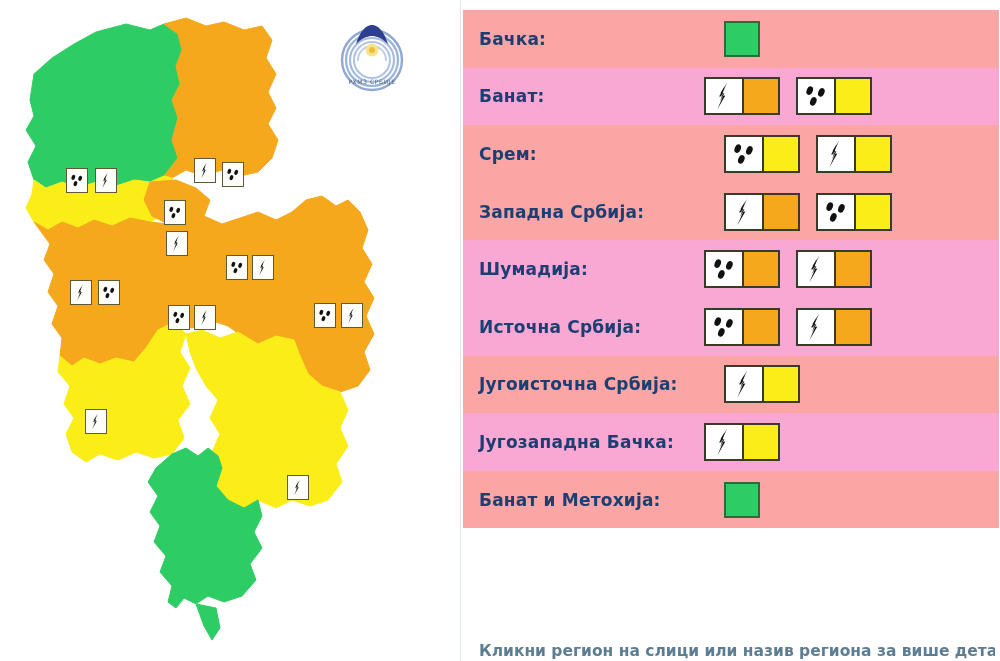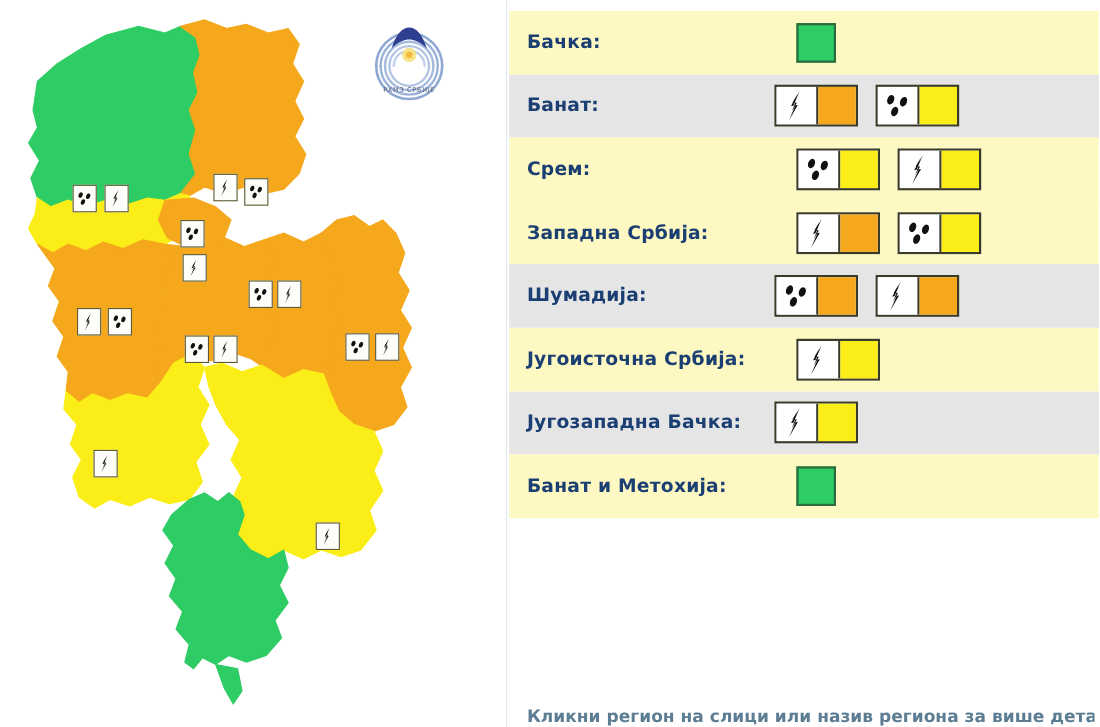--- a/index.html
+++ b/index.html
@@ -61,22 +61,22 @@
     left: 2px; top: 10px;
     width: 536px;
   }
   .row {
     display: flex;
     align-items: center;
     height: 57.6px;
     padding-left: 16px;
     box-sizing: border-box;
   }
-  .row.dark  { background: #fef9c3; gap: 20px; }
-  .row.light { background: #e5e5e5; }
+  .row.dark  { background: #fca5a5; gap: 20px; }
+  .row.light { background: #f9a8d4; }
 
   .row-label {
     color: #1b3f72;
     font-weight: bold;
     font-size: 17px;
     letter-spacing: 0.2px;
     width: 225px;
     flex: none;
     white-space: nowrap;
   }
@@ -426,20 +426,44 @@
               <div class="icon-cell">
                 <svg viewBox="0 0 38 38" aria-hidden="true">
                   <path d="M22.5 4 L13.5 19.5 L18 19 L11.5 34 L20.5 18.5 L16 19 Z" fill="#111111"></path>
                   <path d="M20 7.5 L15 16 L18 15.6 L14.5 25 L19.5 16 L16.6 16.4 Z" fill="#111111"></path>
                 </svg>
               </div>
               <div class="color-cell color-orange"></div>
             </div>
           </div>
         </div>
+        <div class="row light">
+          <div class="row-label">Источна Србија:</div>
+          <div class="badges">
+            <div class="badge">
+              <div class="icon-cell">
+                <svg viewBox="0 0 38 38" aria-hidden="true">
+                  <ellipse cx="12" cy="13" rx="3.4" ry="5" transform="rotate(22 12 13)" fill="#111111"></ellipse>
+                  <ellipse cx="25" cy="15" rx="3.4" ry="5" transform="rotate(22 25 15)" fill="#111111"></ellipse>
+                  <ellipse cx="16" cy="25" rx="3.4" ry="5" transform="rotate(22 16 25)" fill="#111111"></ellipse>
+                </svg>
+              </div>
+              <div class="color-cell color-orange"></div>
+            </div>
+            <div class="badge">
+              <div class="icon-cell">
+                <svg viewBox="0 0 38 38" aria-hidden="true">
+                  <path d="M22.5 4 L13.5 19.5 L18 19 L11.5 34 L20.5 18.5 L16 19 Z" fill="#111111"></path>
+                  <path d="M20 7.5 L15 16 L18 15.6 L14.5 25 L19.5 16 L16.6 16.4 Z" fill="#111111"></path>
+                </svg>
+              </div>
+              <div class="color-cell color-orange"></div>
+            </div>
+          </div>
+        </div>
         <div class="row dark">
           <div class="row-label">Југоисточна Србија:</div>
           <div class="badges">
             <div class="badge">
               <div class="icon-cell">
                 <svg viewBox="0 0 38 38" aria-hidden="true">
                   <path d="M22.5 4 L13.5 19.5 L18 19 L11.5 34 L20.5 18.5 L16 19 Z" fill="#111111"></path>
                   <path d="M20 7.5 L15 16 L18 15.6 L14.5 25 L19.5 16 L16.6 16.4 Z" fill="#111111"></path>
                 </svg>
               </div>

